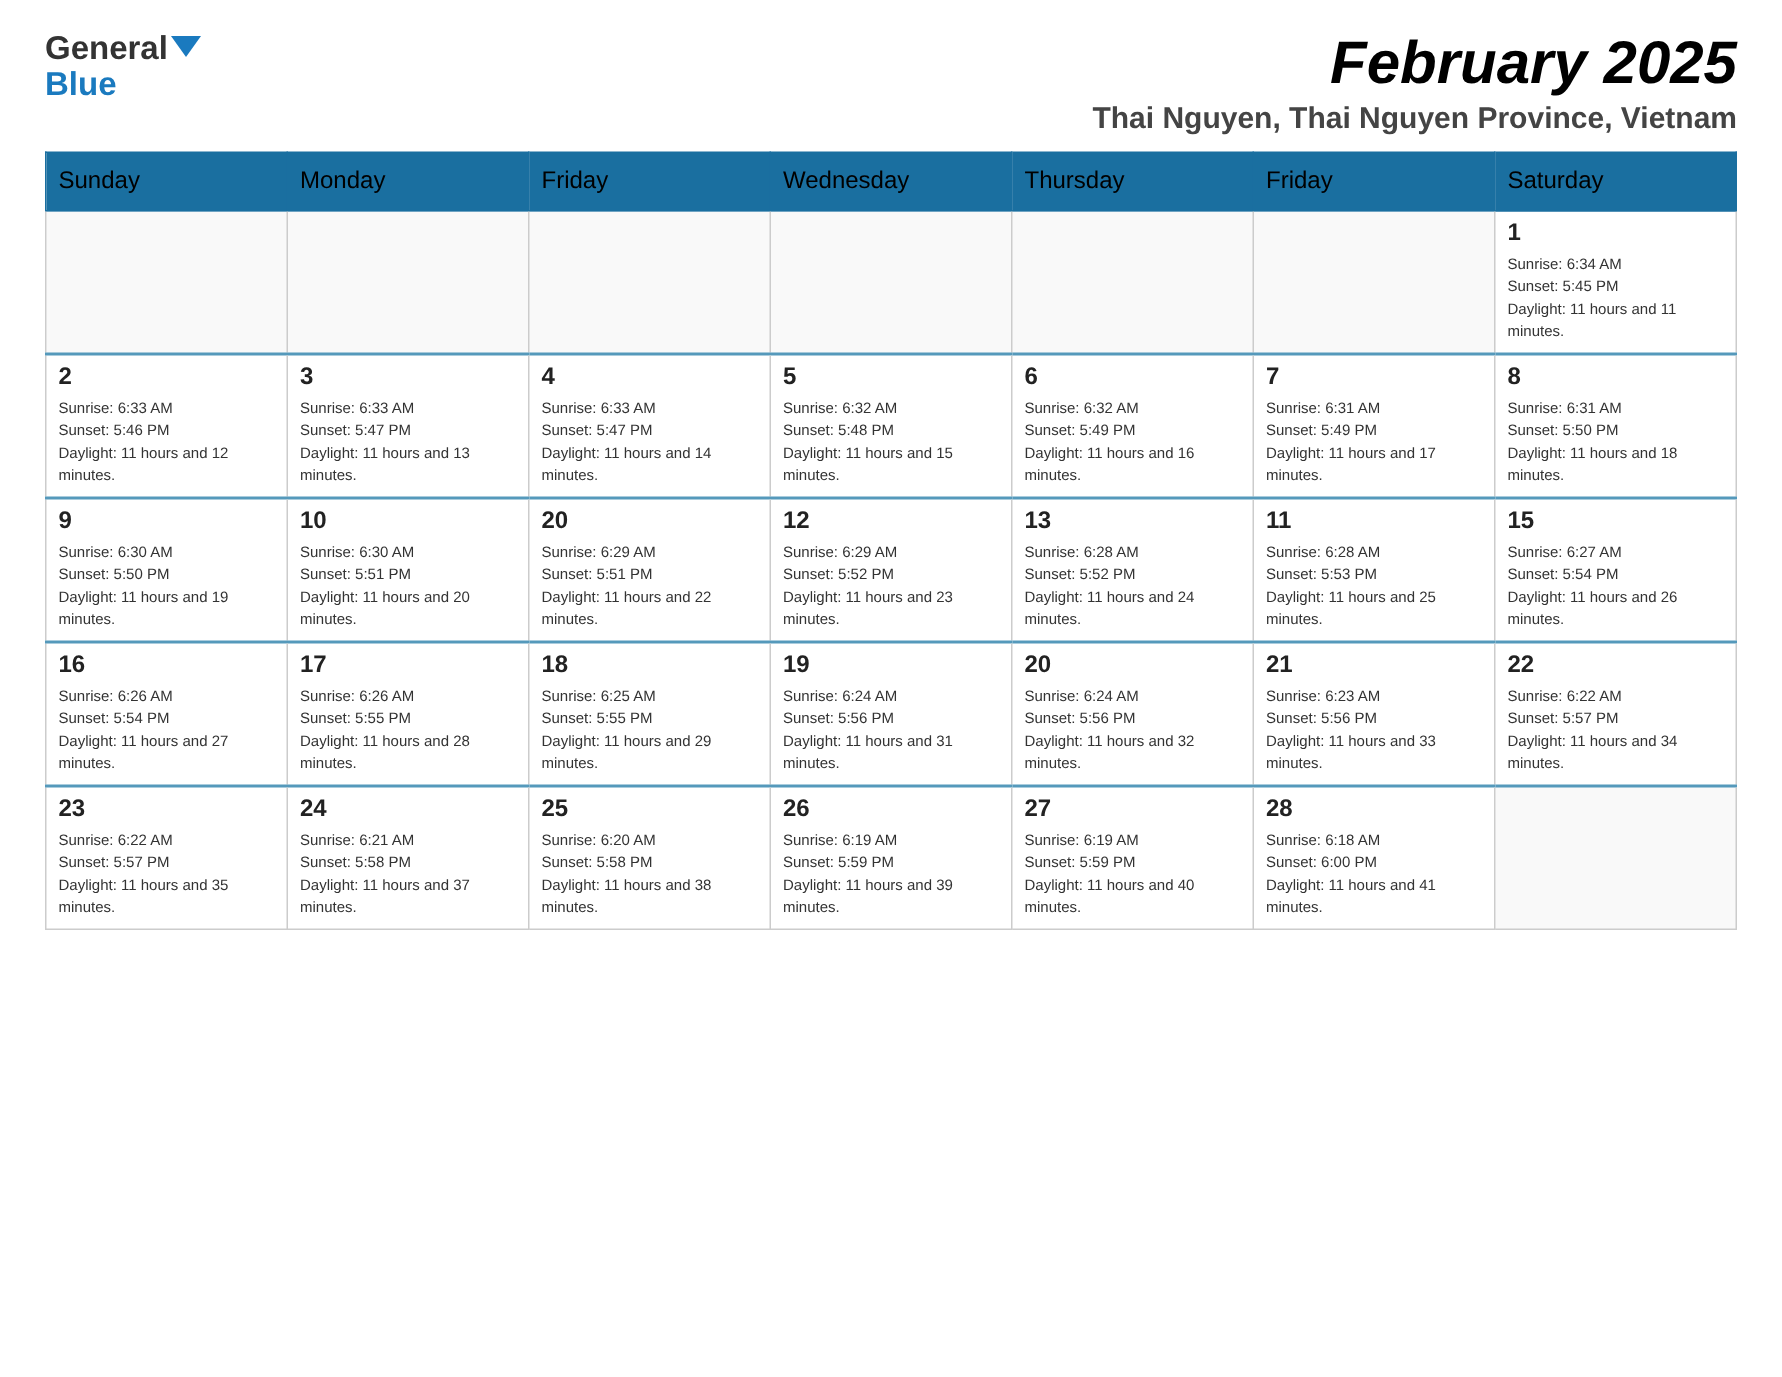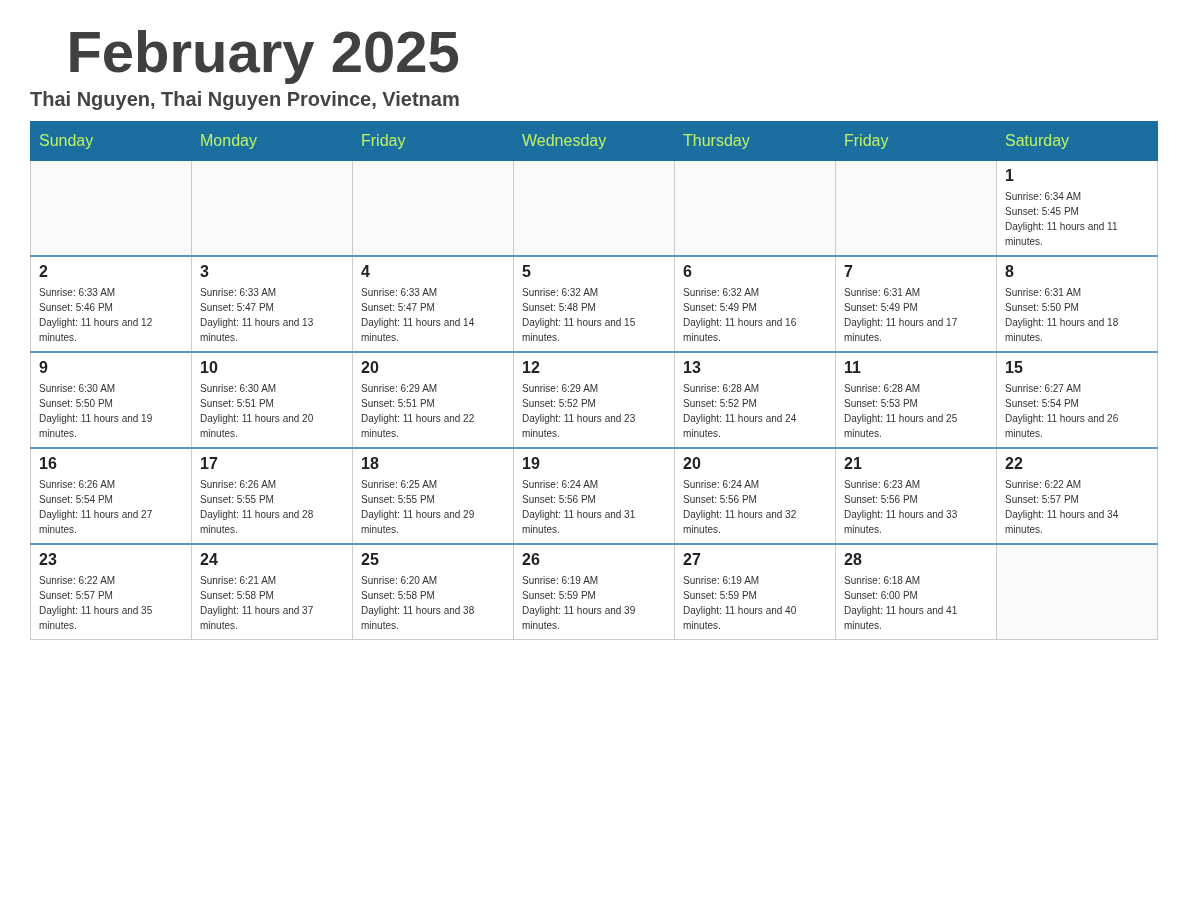--- a/index.html
+++ b/index.html
@@ -39,39 +39,40 @@
       border-top: 14px solid #1a7abf;
       margin-left: 2px;
       vertical-align: middle;
       position: relative;
       top: -2px;
     }
     .title-area {
       text-align: right;
     }
     .main-title {
-      font-size: 58px;
-      font-weight: bold;
-      color: #404040;
+      font-size: 40px;
+      font-weight: bold;
+      color: #000000;
       line-height: 1.1;
+      font-style: italic;
     }
     .subtitle {
       font-size: 20px;
       color: #444;
       margin-top: 4px;
       font-weight: bold;
     }
     .calendar {
       width: 100%;
       border-collapse: collapse;
       margin-top: 10px;
     }
     .calendar th {
       background-color: #1a6fa0;
-      color: #bef264;
+      color: #000000;
       font-size: 16px;
       font-weight: normal;
       padding: 10px 8px;
       text-align: left;
       border: 1px solid #1a6fa0;
     }
     .calendar td {
       vertical-align: top;
       padding: 6px 8px;
       border: 1px solid #ccc;
@@ -95,20 +96,25 @@
       line-height: 1.5;
     }
     .row-separator td {
       border-top: 2px solid #5599bb;
     }
   </style>
 </head>
 <body>
 
 <div class="header-section">
+  <div class="logo-area">
+    <div class="logo-text">
+      General<span class="logo-triangle"></span><br><span>Blue</span>
+    </div>
+  </div>
   <div class="title-area">
     <div class="main-title">February 2025</div>
     <div class="subtitle">Thai Nguyen, Thai Nguyen Province, Vietnam</div>
   </div>
 </div>
 
 <table class="calendar">
   <thead>
     <tr>
       <th>Sunday</th>

